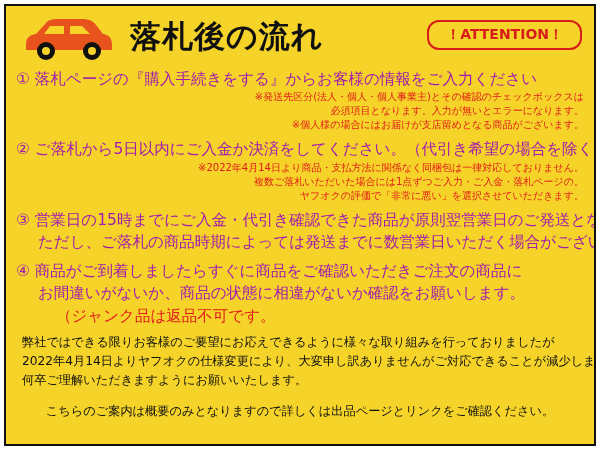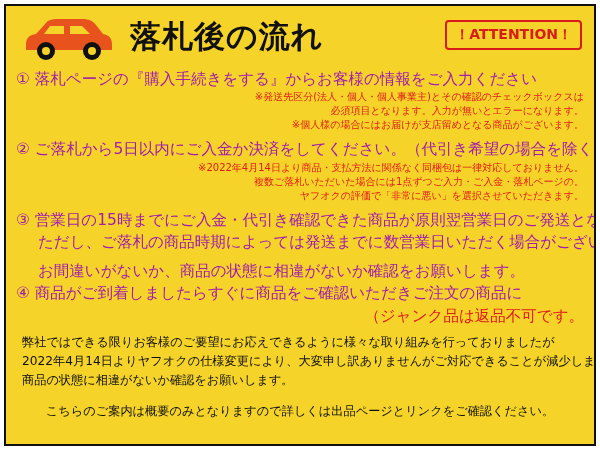--- a/index.html
+++ b/index.html
@@ -54,25 +54,25 @@
     letter-spacing: 1px;
     margin-left: 14px;
     white-space: nowrap;
     text-align: center;
   }
   .attention {
     position: absolute;
     right: 12px;
     top: 14px;
     border: 2px solid #d81b1b;
-    border-radius: 4px;
+    border-radius: 12px;
     color: #d81b1b;
     font-size: 14px;
     font-weight: bold;
-    padding: 4px 8px;
+    padding: 4px 17px;
     letter-spacing: 0px;
     white-space: nowrap;
     background: transparent;
   }
   
   .body {
     padding: 0 10px;
     box-sizing: border-box;
   }
   .item {
@@ -91,21 +91,21 @@
   .l-sub {
     font-size: 10px;
     line-height: 1.4;
     text-align: right;
   }
   .red {
     color: #e01b1b;
   }
   .indent1 { padding-left: 22px; }
   .indent2 { padding-left: 32px; }
-  .indent3 { padding-left: 40px; text-align: right; }
+  .indent3 { padding-left: 40px; }
 
   .footer {
     margin-top: 6px;
     padding: 0 6px;
   }
   .footer .l-foot {
     font-size: 12.2px;
     line-height: 1.55;
     color: #101010;
     white-space: nowrap;
@@ -156,29 +156,29 @@
         <span class="line l-sub red indent2">複数ご落札いただいた場合には1点ずつご入力・ご入金・落札ページの。</span>
         <span class="line l-sub red indent2">ヤフオクの評価で「非常に悪い」を選択させていただきます。</span>
       </div>
 
       <div class="item">
         <span class="line l-main"><span>③</span>&nbsp;<span>営業日の15時までにご入金・代引き確認できた商品が原則翌営業日のご発送となります。</span></span>
         <span class="line l-main indent1">ただし、ご落札の商品時期によっては発送までに数営業日いただく場合がございます。</span>
       </div>
 
       <div class="item">
+        <span class="line l-main"><span>④</span>&nbsp;<span>商品がご到着しましたらすぐに商品をご確認いただきご注文の商品に</span></span>
         <span class="line l-main indent1">お間違いがないか、商品の状態に相違がないか確認をお願いします。</span>
-        <span class="line l-main"><span>④</span>&nbsp;<span>商品がご到着しましたらすぐに商品をご確認いただきご注文の商品に</span></span>
         <span class="line l-main indent3 red">（ジャンク品は返品不可です。</span>
       </div>
 
       <div class="footer">
         <span class="l-foot">弊社ではできる限りお客様のご要望にお応えできるように様々な取り組みを行っておりましたが</span>
         <span class="l-foot">2022年4月14日よりヤフオクの仕様変更により、大変申し訳ありませんがご対応できることが減少します。</span>
-        <span class="l-foot">商品の状態に相違がないか確認をお願いします。</span>
+        <span class="l-foot">何卒ご理解いただきますようにお願いいたします。</span>
         <div class="footer-last">
           <span class="l-foot">こちらのご案内は概要のみとなりますので詳しくは出品ページとリンクをご確認ください。</span>
         </div>
       </div>
 
     </div>
   </div>
 </div>
 
 </body></html>

